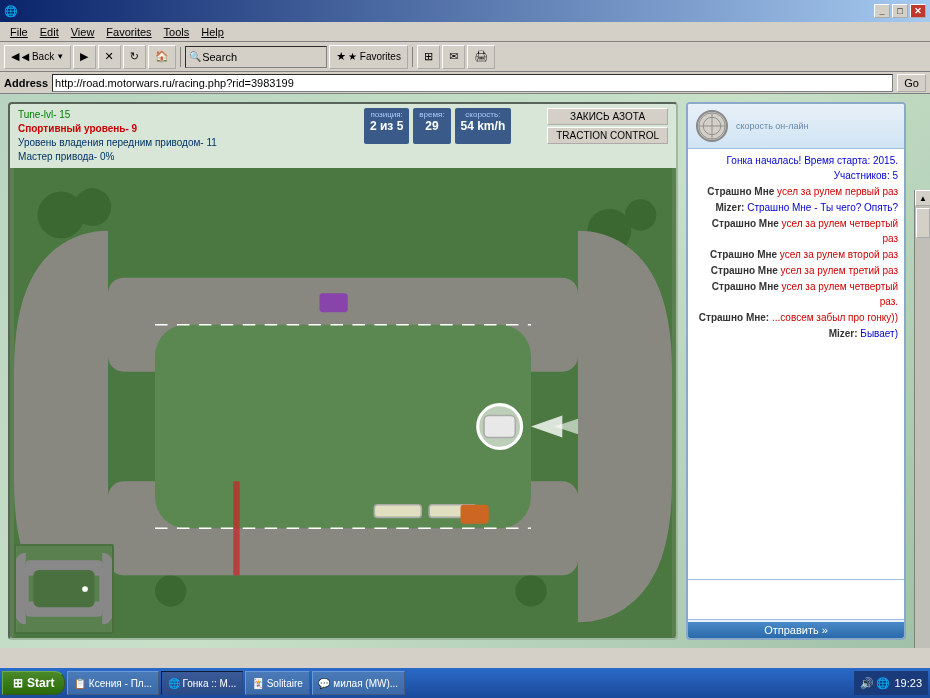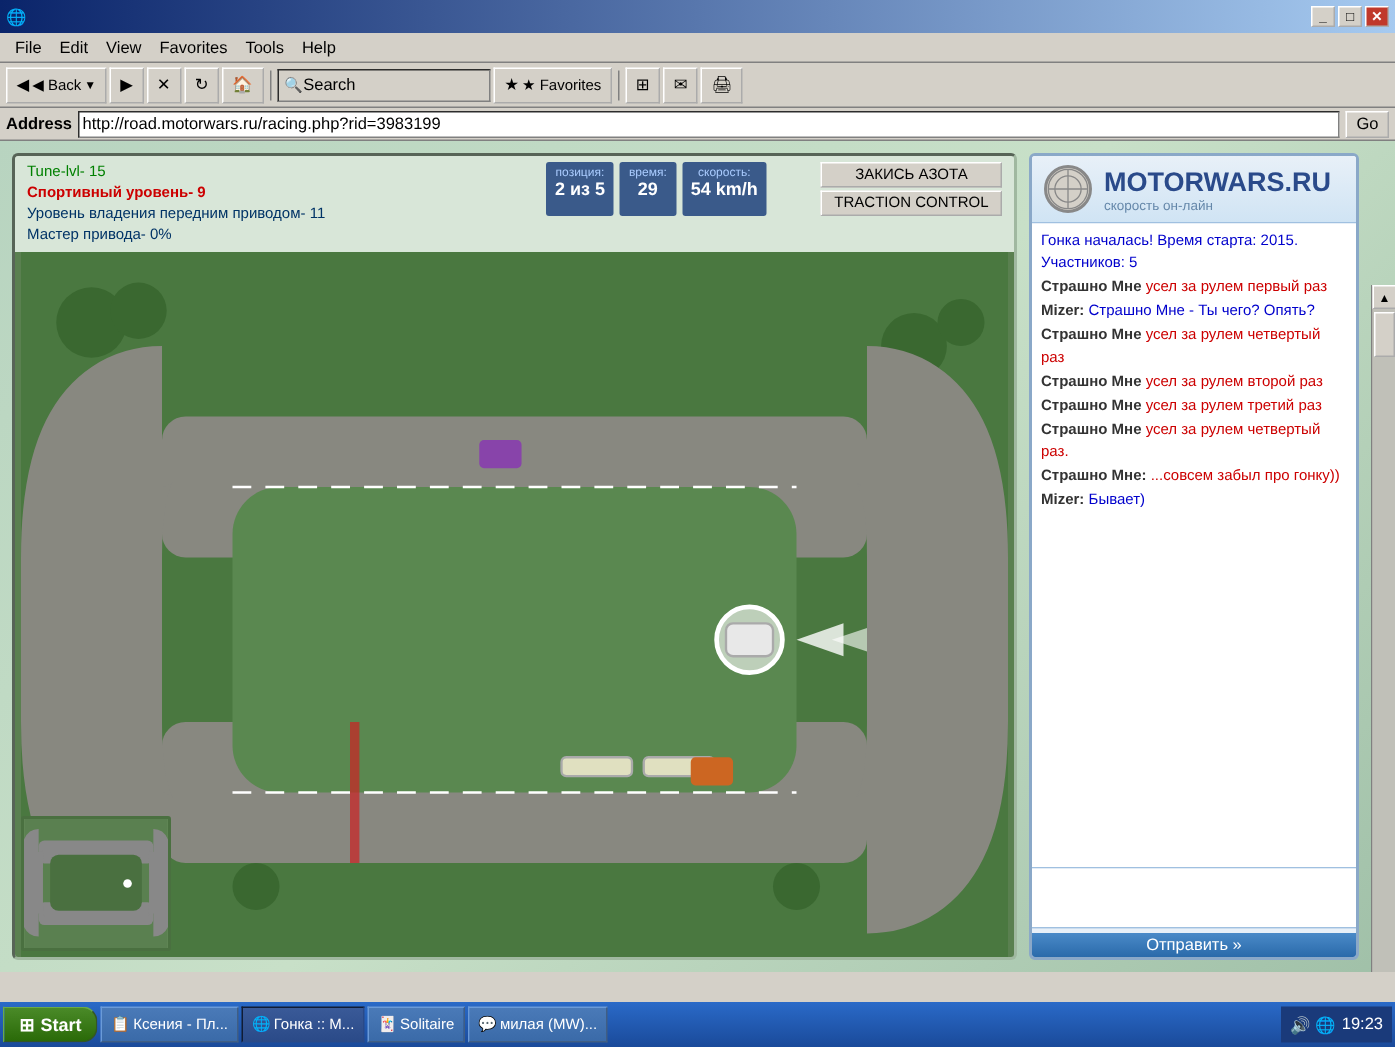--- a/index.html
+++ b/index.html
@@ -36,20 +36,21 @@
       height: 20px;
       display: flex;
       align-items: center;
       padding: 0 4px;
       border-bottom: 1px solid #808080;
     }
     .menu-item {
       padding: 2px 6px;
       font-size: 11px;
       cursor: pointer;
+      text-decoration: underline;
     }
 
     
     .toolbar {
       background: #d4d0c8;
       height: 30px;
       display: flex;
       align-items: center;
       padding: 2px 4px;
       gap: 2px;
@@ -243,21 +244,21 @@
     }
 
     .chat-messages {
       flex: 1;
       padding: 4px 6px;
       overflow-y: auto;
       font-size: 10px;
       line-height: 1.5;
       background: white;
     }
-    .chat-msg { margin-bottom: 1px; }
+    .chat-msg { margin-bottom: 1px; text-align: right; }
     .chat-msg.system { color: #0000cc; }
     .chat-msg.red { color: #cc0000; }
     .chat-msg.blue { color: #0000cc; }
 
     .chat-input-area {
       border-top: 1px solid #a0c0e0;
       background: #e8f0f8;
     }
     .chat-input {
       width: 100%;
@@ -534,21 +535,20 @@
       <div class="chat-header">
         <div class="mw-logo">
           <svg width="32" height="32" viewBox="0 0 32 32">
             <circle cx="16" cy="16" r="15" fill="#d4d0c8" stroke="#888" stroke-width="1"></circle>
             <circle cx="16" cy="16" r="10" fill="none" stroke="#888" stroke-width="1"></circle>
             <line x1="1" y1="16" x2="31" y2="16" stroke="#888" stroke-width="1"></line>
             <line x1="16" y1="1" x2="16" y2="31" stroke="#888" stroke-width="1"></line>
           </svg>
         </div>
         <div>
-          <div class="mw-title">MOTORWARS.RU</div>
           <div class="mw-subtitle">скорость он-лайн</div>
         </div>
       </div>
 
       <div class="chat-messages">
         <div class="chat-msg system">
           <span>Гонка началась! Время старта: 2015. Участников: 5</span>
         </div>
         <div class="chat-msg red">
           <span style="color:#333;font-weight:bold">Страшно Мне</span>

